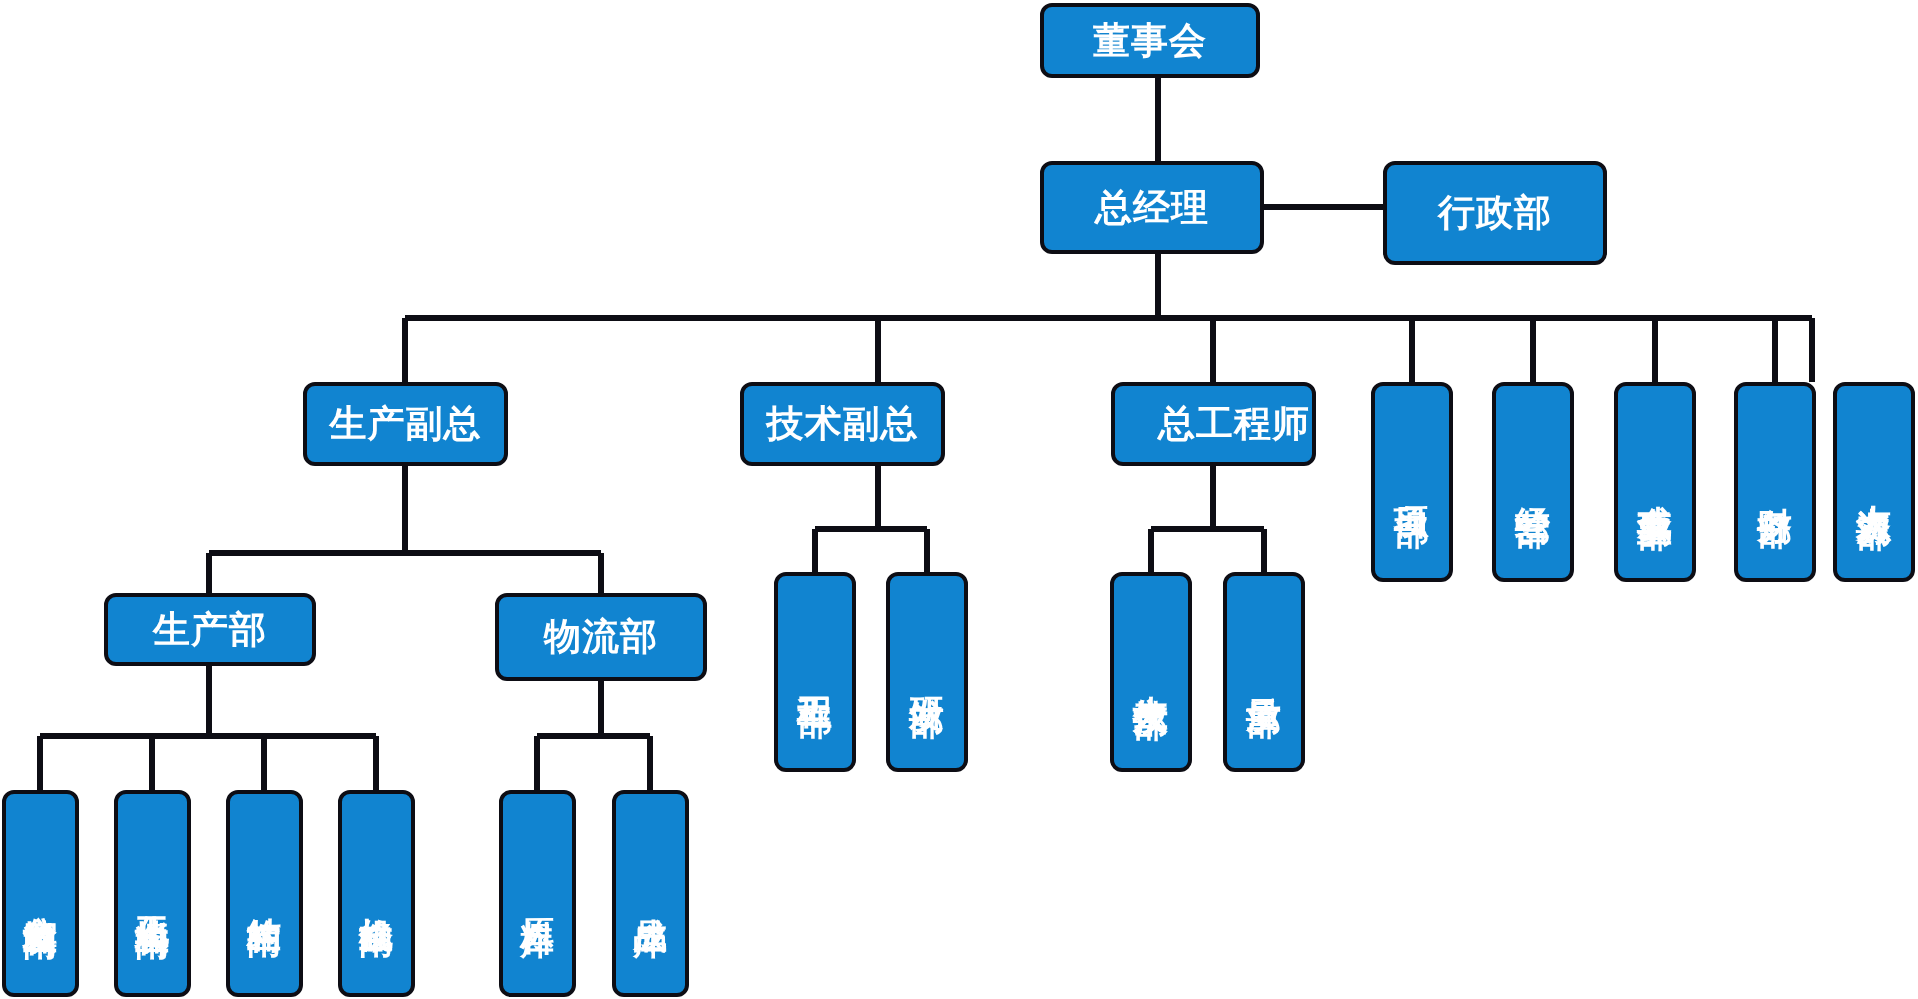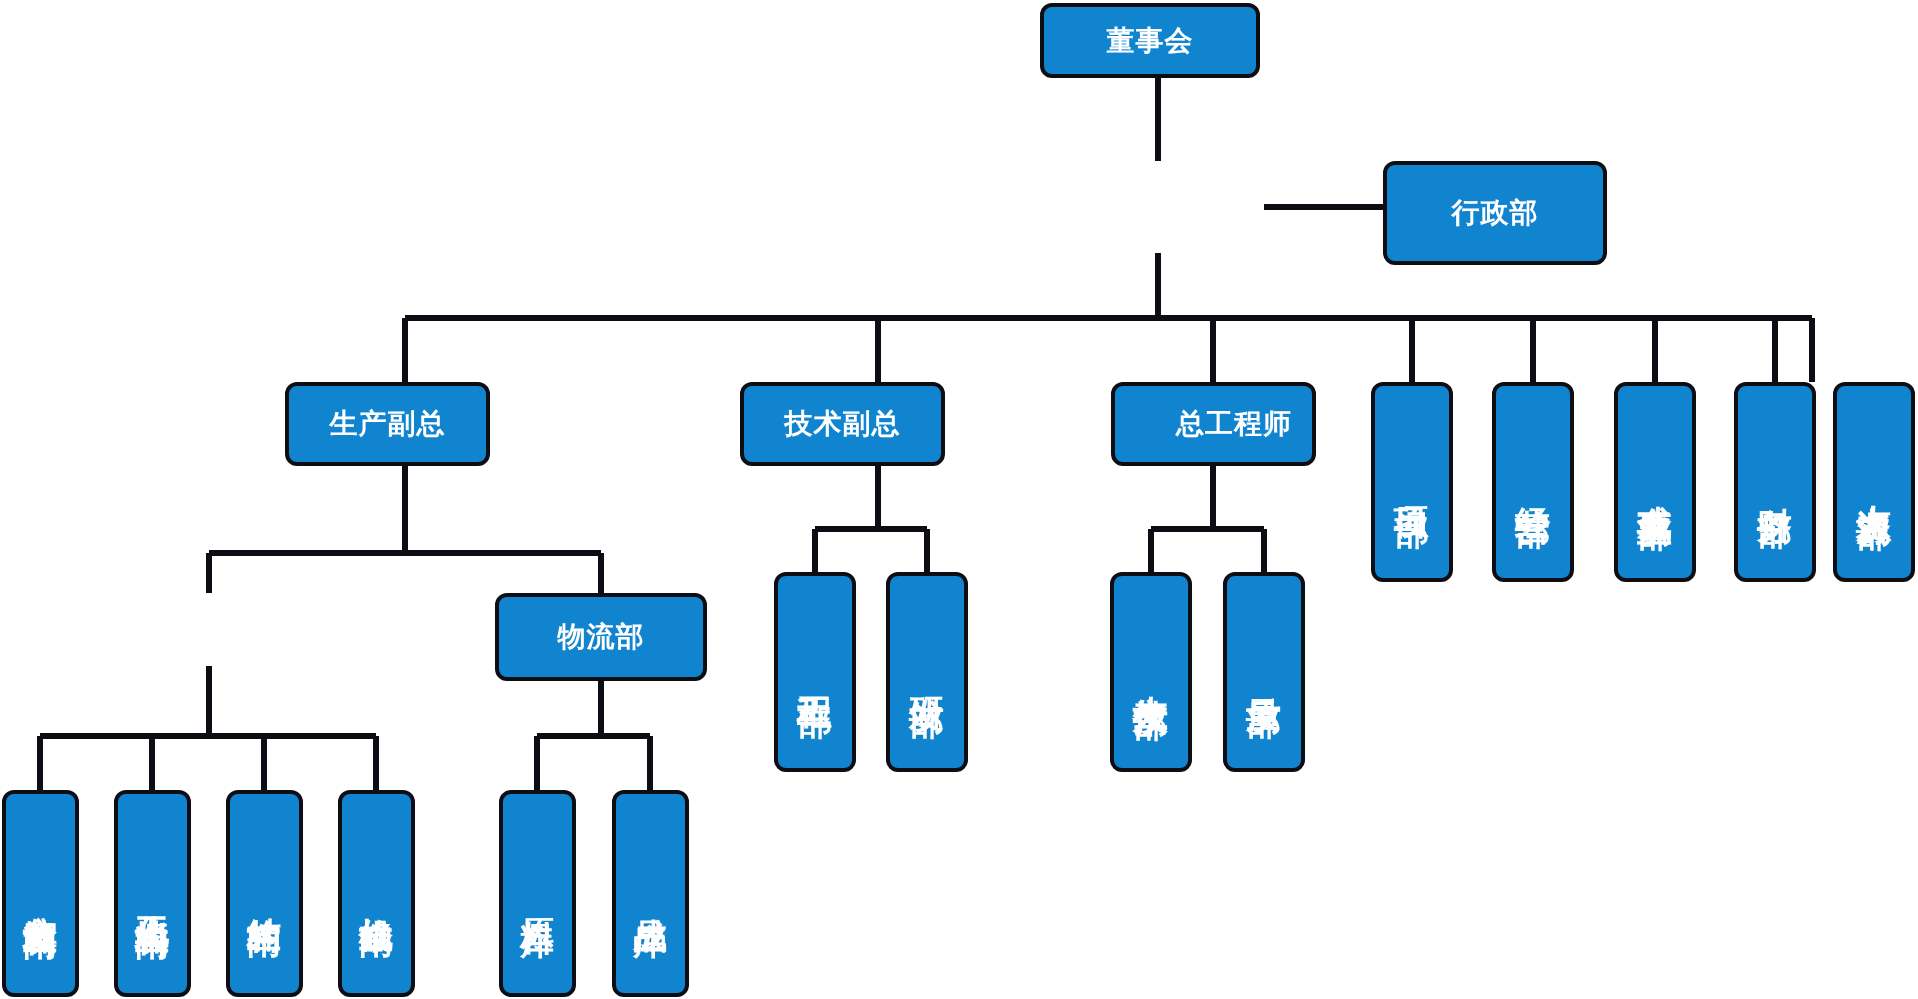--- a/index.html
+++ b/index.html
@@ -42,21 +42,21 @@
     letter-spacing: 1px;
     z-index: 5;
     -webkit-font-smoothing: antialiased;
   }
   .node .label {
     display: block;
     white-space: pre-line;
   }
   
   .h-node {
-    font-size: 28px;
+    font-size: 37px;
   }
   
   .v-node {
     font-size: 35px;
   }
   .v-node .label {
     writing-mode: vertical-rl;
     text-orientation: upright;
     white-space: nowrap;
     letter-spacing: 2px;
@@ -115,26 +115,29 @@
       <line x1="537" y1="736" x2="650" y2="736"></line>
       <line x1="537" y1="736" x2="537" y2="790"></line>
       <line x1="650" y1="736" x2="650" y2="790"></line>
     </g>
   </svg>
 
   <div class="node h-node" style="left:1040px; top:3px; width:220px; height:75px;">
     <span class="label">董事会</span>
   </div>
 
+  <div class="node h-node" style="left:1040px; top:161px; width:224px; height:93px;">
+    <span class="label">总经理</span>
+  </div>
 
   <div class="node h-node" style="left:1383px; top:161px; width:224px; height:104px;">
     <span class="label">行政部</span>
   </div>
 
-  <div class="node h-node" style="left:285px; top:382px; width:205px; height:84px;">
+  <div class="node h-node" style="left:303px; top:382px; width:205px; height:84px;">
     <span class="label">生产副总</span>
   </div>
 
   <div class="node h-node" style="left:740px; top:382px; width:205px; height:84px;">
     <span class="label">技术副总</span>
   </div>
 
   <div class="node h-node" style="left:1111px; top:382px; width:205px; height:84px;padding-left:41px;">
     <span class="label">总工程师</span>
   </div>
@@ -152,20 +155,23 @@
   </div>
 
   <div class="node v-node" style="left:1734px; top:382px; width:82px; height:200px;">
     <span class="label">财务部</span>
   </div>
 
   <div class="node v-node" style="left:1833px; top:382px; width:82px; height:200px;">
     <span class="label">人力资源部</span>
   </div>
 
+  <div class="node h-node" style="left:104px; top:593px; width:212px; height:73px;">
+    <span class="label">生产部</span>
+  </div>
 
   <div class="node h-node" style="left:495px; top:593px; width:212px; height:88px;">
     <span class="label">物流部</span>
   </div>
 
   <div class="node v-node" style="left:774px; top:572px; width:82px; height:200px;">
     <span class="label">工程部</span>
   </div>
 
   <div class="node v-node" style="left:886px; top:572px; width:82px; height:200px;">

